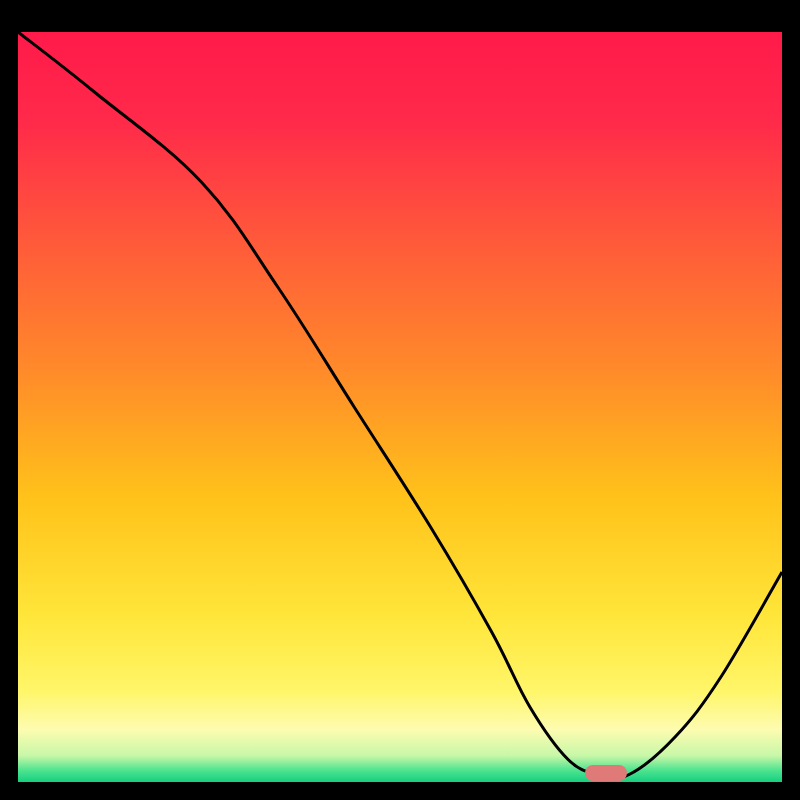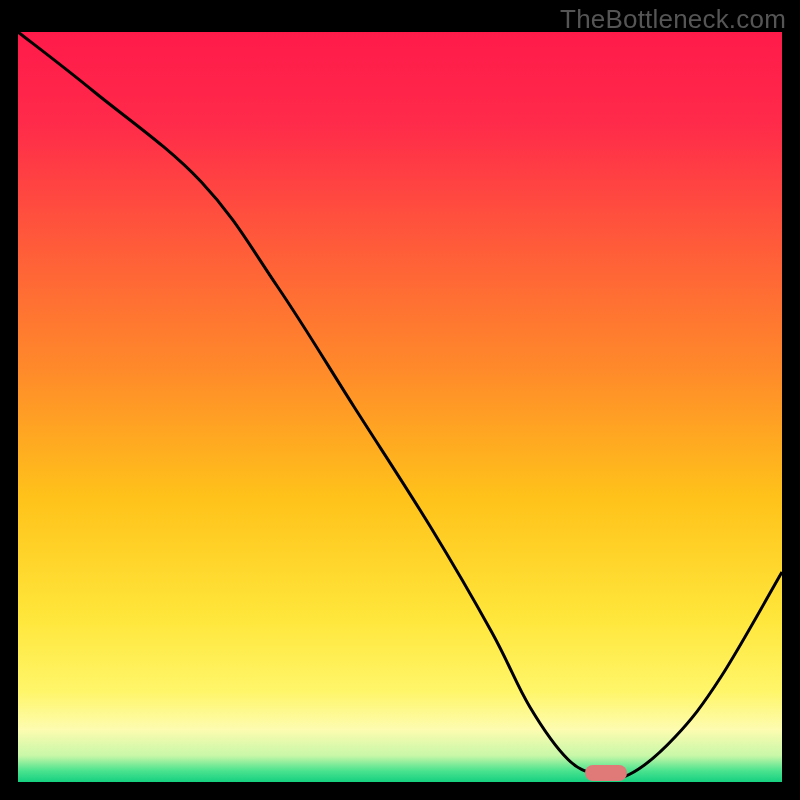--- a/index.html
+++ b/index.html
@@ -40,21 +40,20 @@
     background: #e07a78;
     border-radius: 8px;
     transform: translate(-50%, -50%);
     z-index: 4;
   }
 </style>
 </head>
 <body>
 
 <div class="container">
-  <div class="watermark">TheBottleneck.com</div>
 
   <div class="plot-frame">
     <div class="plot-inner">
       <svg class="chart" viewBox="0 0 764 750" preserveAspectRatio="none">
         <defs>
           <linearGradient id="bg-grad" x1="0" y1="0" x2="0" y2="1">
               <stop offset="0%" stop-color="#ff1a4a"></stop>
               <stop offset="12%" stop-color="#ff2a4a"></stop>
               <stop offset="28.000000000000004%" stop-color="#ff5a3a"></stop>
               <stop offset="45%" stop-color="#ff8a2a"></stop>

